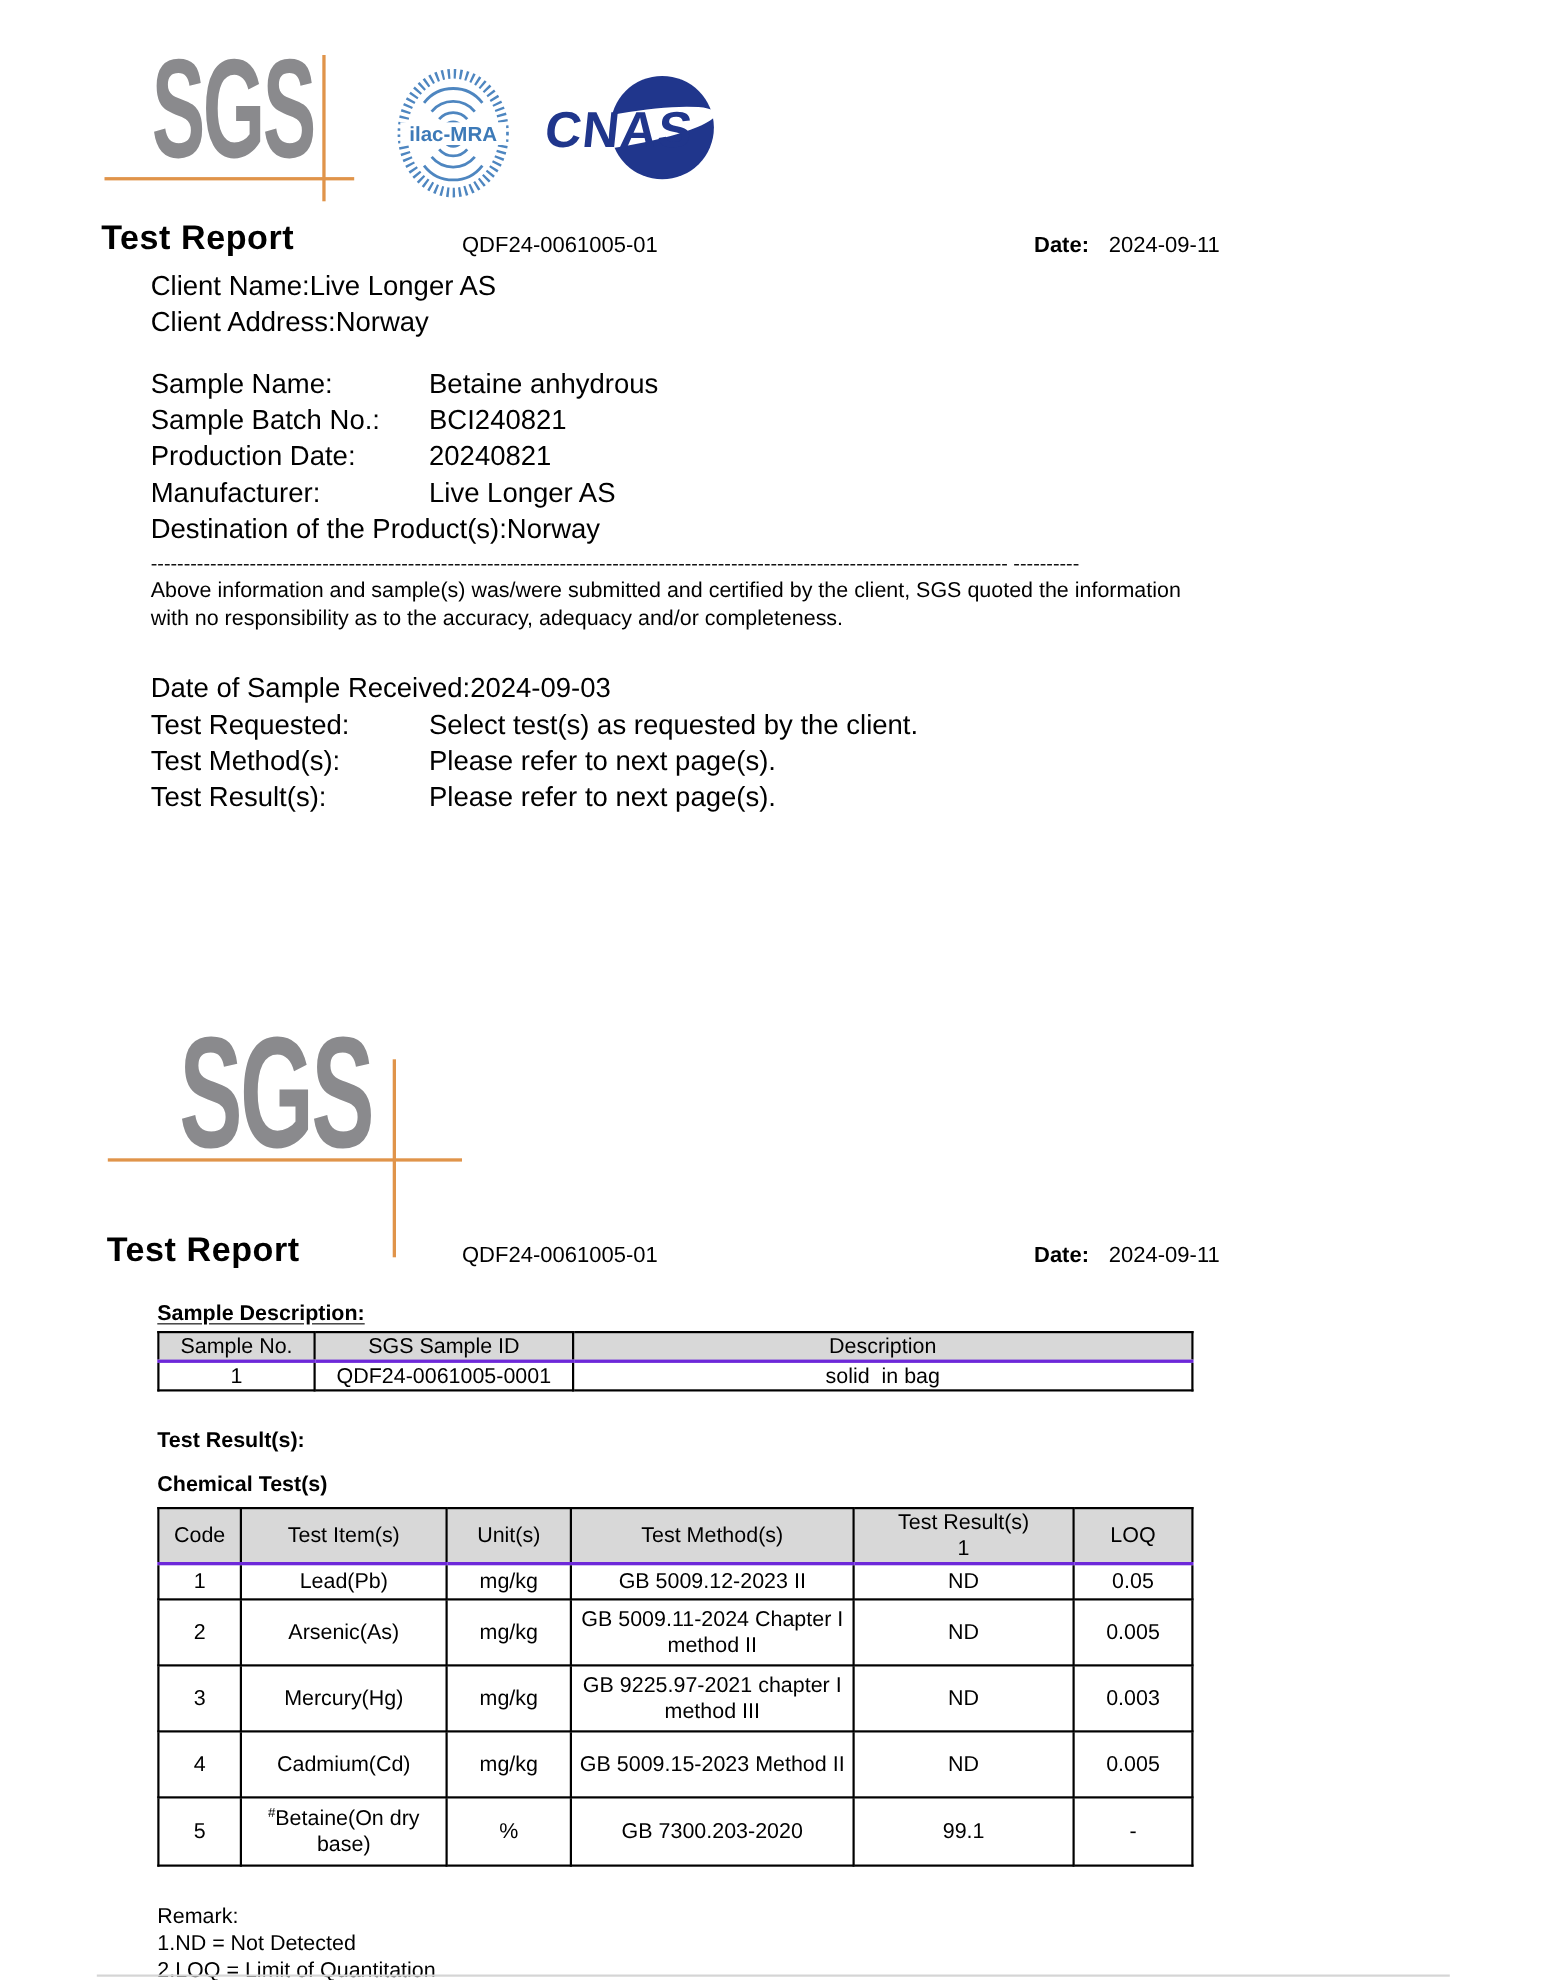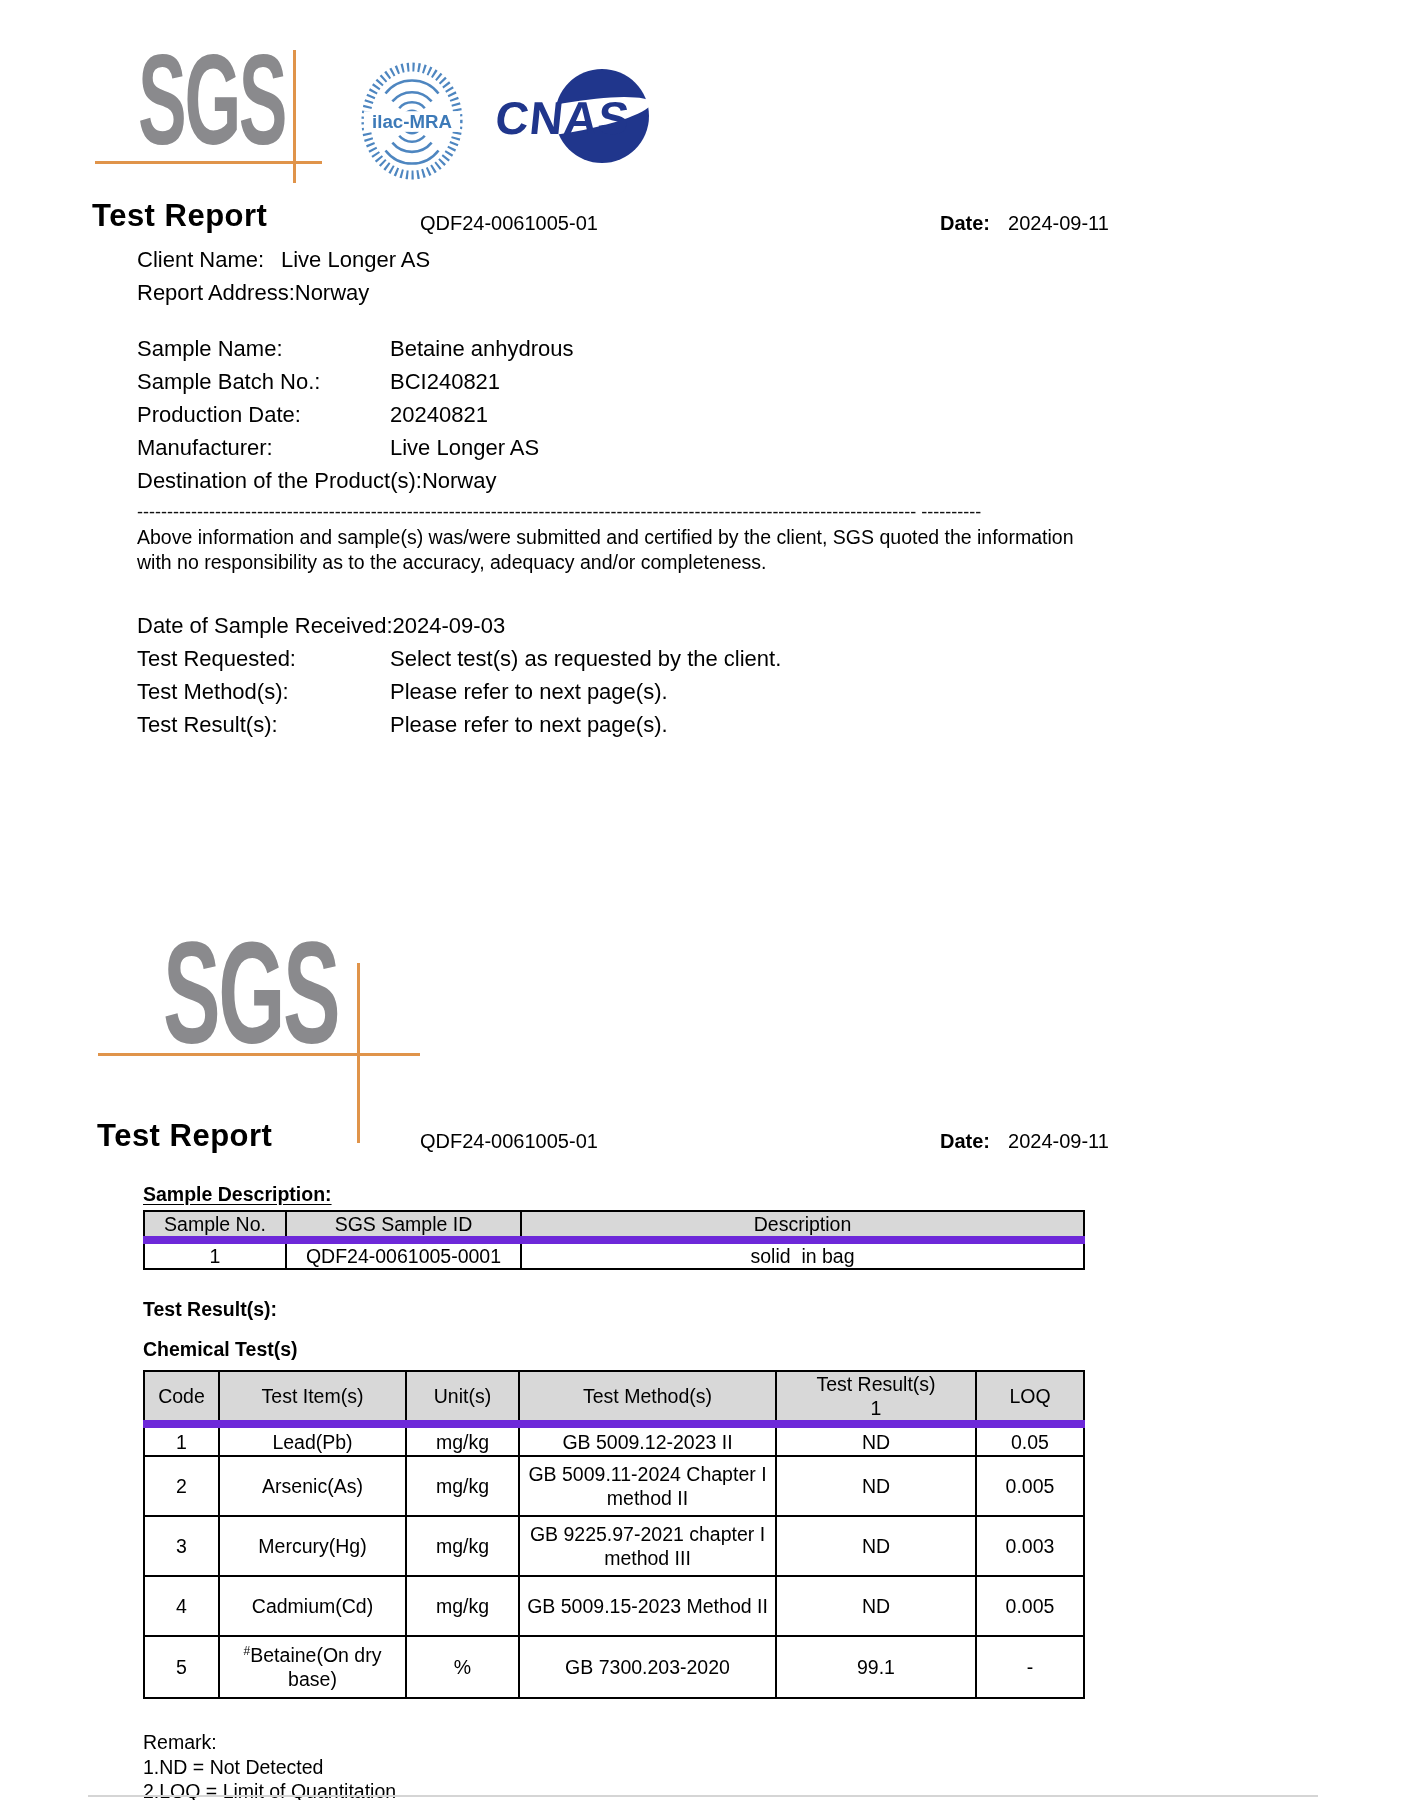--- a/index.html
+++ b/index.html
@@ -11,34 +11,34 @@
   .sgs-text{font-weight:bold;color:#8a8a8d;line-height:1;transform-origin:left top;letter-spacing:-4px;}
   .sgs-1{left:138px;top:36px;font-size:128px;transform:scaleX(0.57);}
   .sgs-2{left:163px;top:922px;font-size:144px;transform:scaleX(0.60);}
   .oline{background:#e0944a;}
 
   
   .report-title{font-size:31px;font-weight:bold;letter-spacing:0.5px;}
   .report-no{font-size:20px;}
   .date-row{font-size:20px;display:flex;text-align:right;}
   .date-label{font-weight:bold;margin-right:18px;}
-  .inforow{display:flex;margin-bottom:9px;font-size:22px;line-height:24px;}
+  .inforow{display:flex;margin-bottom:9px;font-size:25px;line-height:24px;}
   .lab-144{flex:0 0 auto;min-width:144px;}
   .lab-253{flex:0 0 auto;min-width:253px;}
   .divider{font-size:18px;line-height:18px;white-space:nowrap;overflow:hidden;width:960px;color:#111;}
   .disclaimer{font-size:19.5px;line-height:25px;width:965px;}
   .bold-head{font-size:19.5px;font-weight:bold;}
   .underline{text-decoration:underline;text-underline-offset:3px;}
 
   
   table.t{border-collapse:collapse;table-layout:fixed;font-size:19.5px;}
   table.t th,table.t td{border:2px solid #000;text-align:center;vertical-align:middle;
       padding:0 4px;line-height:24px;overflow:hidden;}
   table.t th{background:#d8d8d8;font-weight:normal;}
-  table.t thead th{border-bottom:8px solid #6d28d9;}
+  table.t thead th{border-bottom:3px solid #6d28d9;}
   td.pre{white-space:pre;}
   .method-cell{padding:0 24px;}
   .item-cell{padding:0 22px;}
   sup.mark{font-size:12px;vertical-align:super;line-height:0;}
 
   .remark{font-size:19.5px;line-height:24.5px;}
   .footer-line{background:#d5d5d5;}
 </style>
 </head>
 <body>
@@ -77,21 +77,21 @@
     <span class="date-label">Date:</span>
     <span>2024-09-11</span>
   </div>
 
   <div class="abs" style="left:137px;top:248px;">
     <div class="inforow">
       <span class="lab-144">Client Name:</span>
       <span>Live Longer AS</span>
     </div>
     <div class="inforow">
-      <span class="lab-144">Report Address:</span>
+      <span class="lab-144">Client Address:</span>
       <span>Norway</span>
     </div>
   </div>
 
   <div class="abs" style="left:137px;top:337px;">
     <div class="inforow">
       <span class="lab-253">Sample Name:</span>
       <span>Betaine anhydrous</span>
     </div>
     <div class="inforow">

